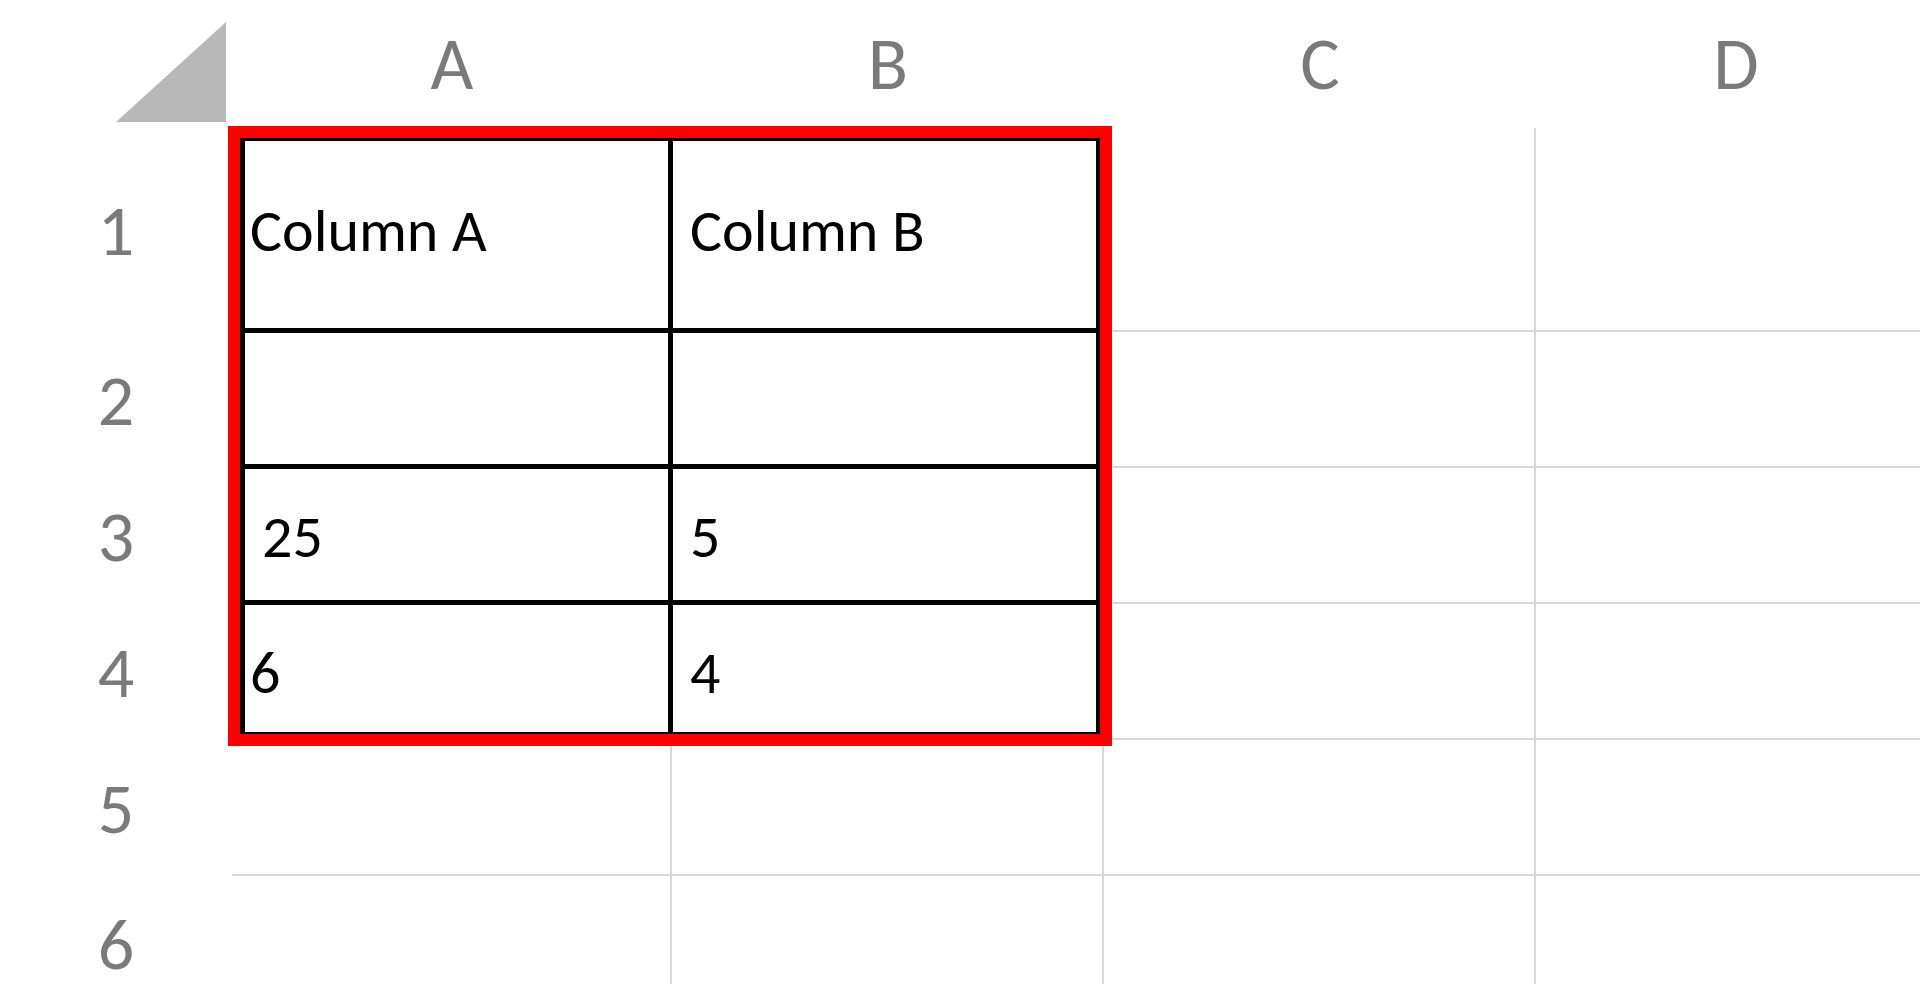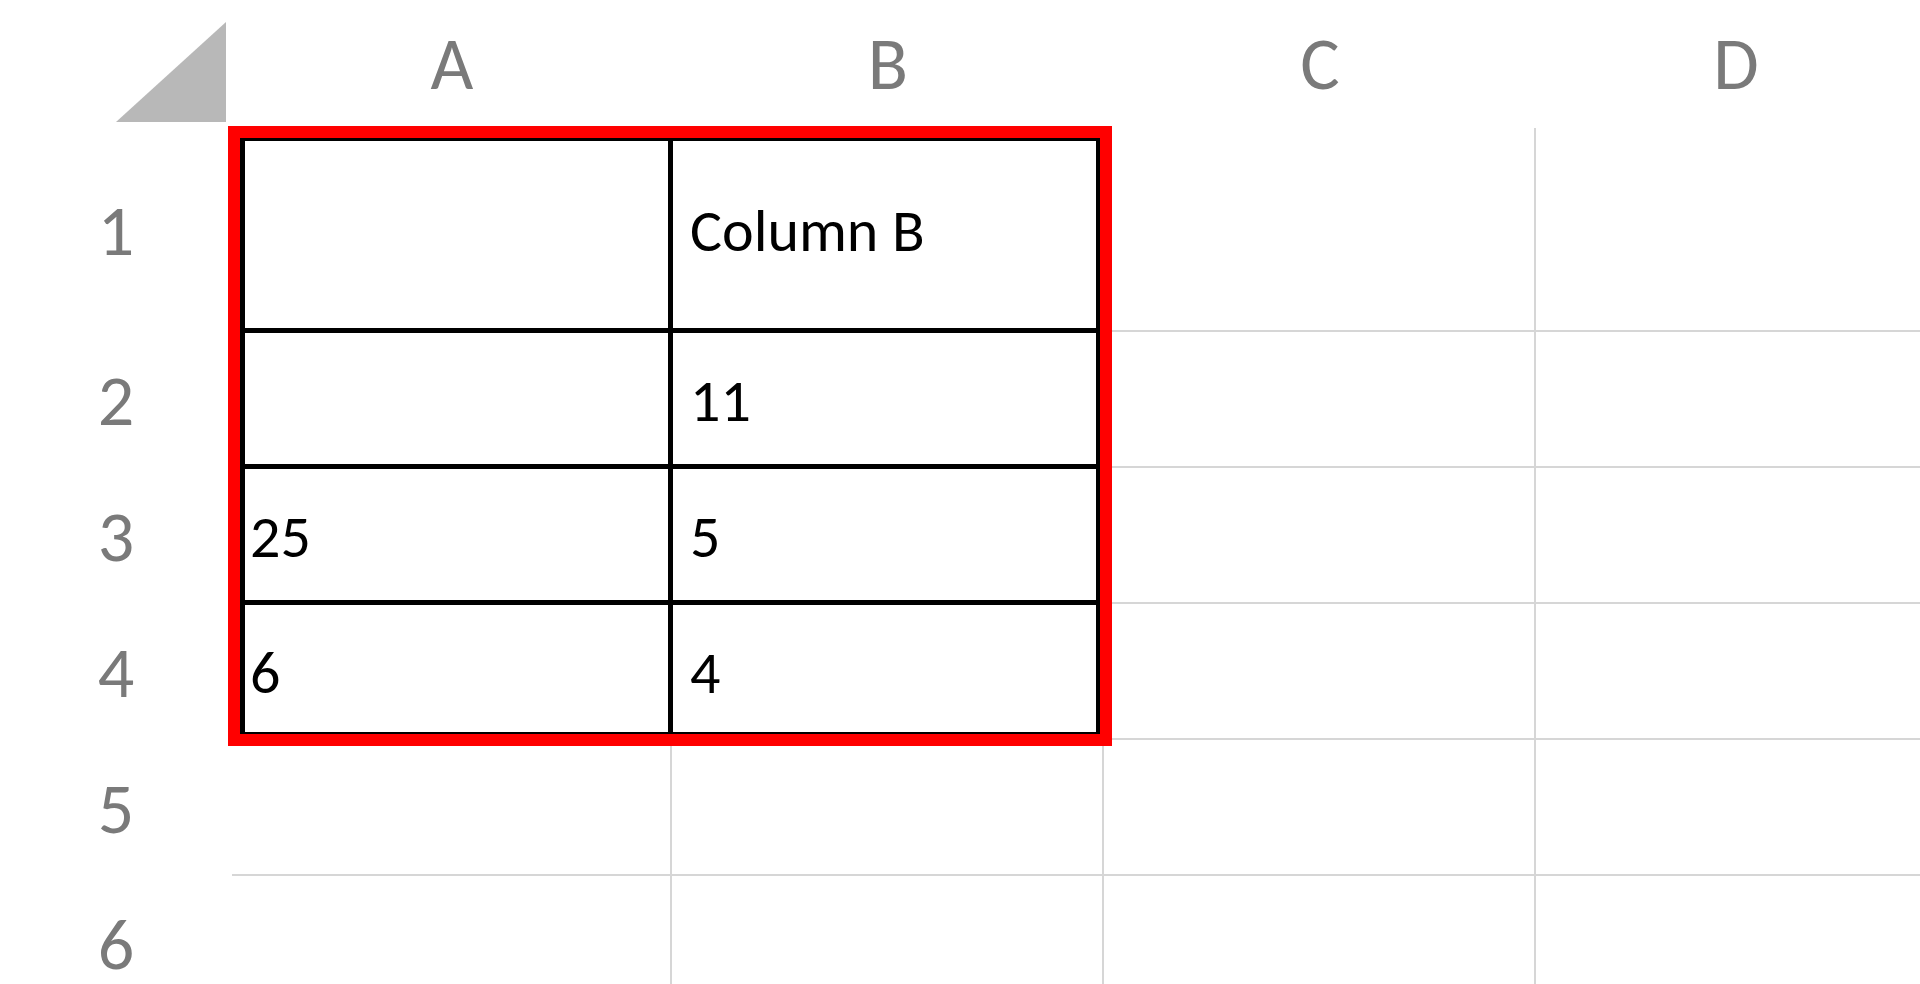--- a/index.html
+++ b/index.html
@@ -121,25 +121,25 @@
   <div class="col-header" style="left:1104px;width:432px">C</div>
   <div class="col-header" style="left:1536px;width:400px">D</div>
 
   <div class="row-header" style="top:128px;height:204px;width:232px">1</div>
   <div class="row-header" style="top:332px;height:136px;width:232px">2</div>
   <div class="row-header" style="top:468px;height:136px;width:232px">3</div>
   <div class="row-header" style="top:604px;height:136px;width:232px">4</div>
   <div class="row-header" style="top:740px;height:136px;width:232px">5</div>
   <div class="row-header" style="top:876px;height:136px;width:232px">6</div>
 
+  <div class="cell" style="left:232px;top:128px;width:440px;height:204px">Column A</div>
   <div class="cell" style="left:672px;top:128px;width:432px;height:204px">Column B</div>
 
-  <div class="cell" style="left:672px;top:332px;width:432px;height:136px">11</div>
 
-  <div class="cell" style="left:232px;top:468px;width:440px;height:136px">25</div>
+  <div class="cell" style="left:244px;top:468px;width:440px;height:136px">25</div>
   <div class="cell" style="left:672px;top:468px;width:432px;height:136px">5</div>
 
   <div class="cell" style="left:232px;top:604px;width:440px;height:136px">6</div>
   <div class="cell" style="left:672px;top:604px;width:432px;height:136px">4</div>
 
   <div class="cell" style="left:1104px;top:128px;width:432px;height:204px"></div>
   <div class="cell" style="left:1536px;top:128px;width:400px;height:204px"></div>
   <div class="cell" style="left:1104px;top:332px;width:432px;height:136px"></div>
   <div class="cell" style="left:1536px;top:332px;width:400px;height:136px"></div>
   <div class="cell" style="left:1104px;top:468px;width:432px;height:136px"></div>

